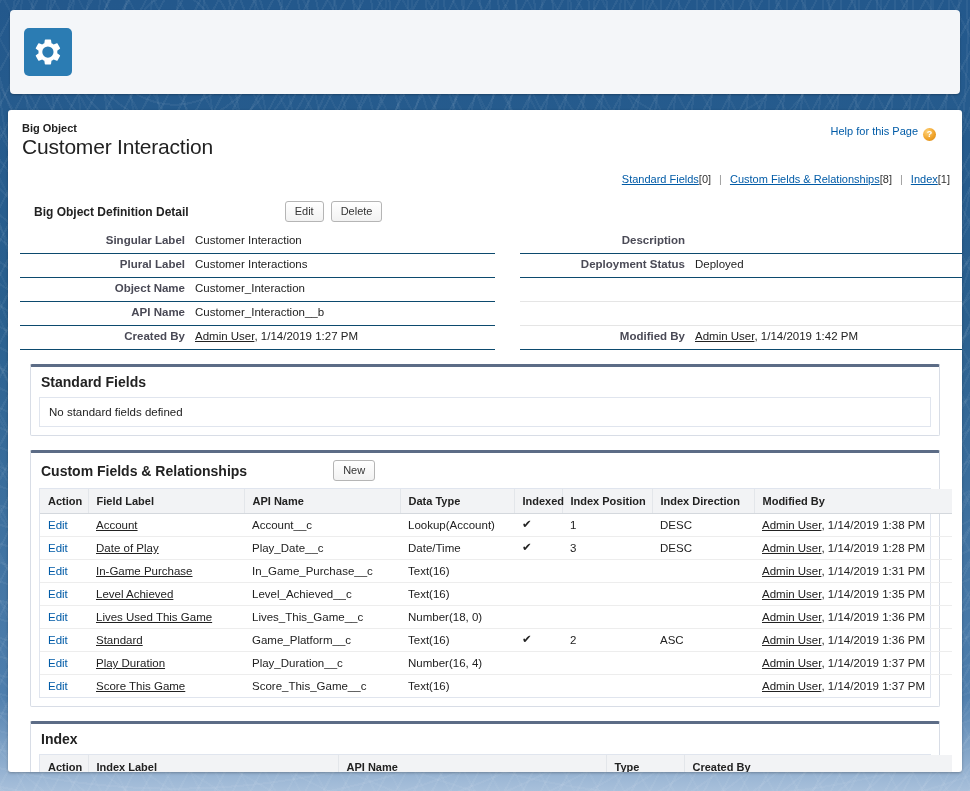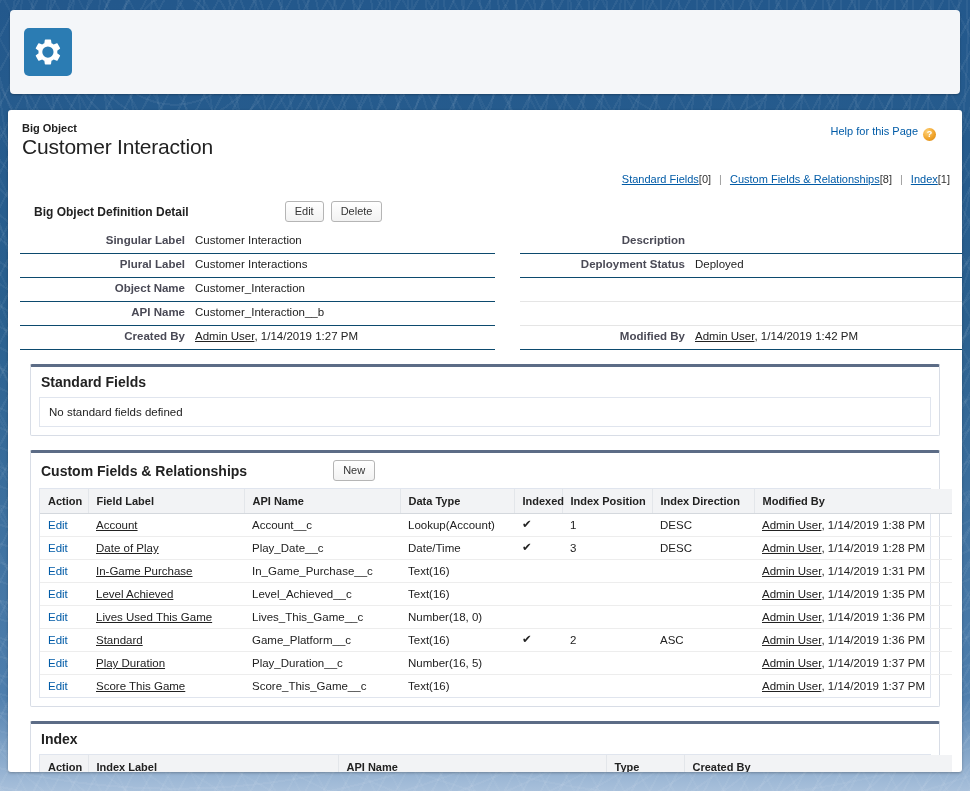--- a/index.html
+++ b/index.html
@@ -444,21 +444,21 @@
                 <td>Text(16)</td>
                 <td class="check">✔</td>
                 <td>2</td>
                 <td>ASC</td>
                 <td class="modby"><a href="#">Admin User</a><span>, 1/14/2019 1:36 PM</span></td>
               </tr>
               <tr>
                 <td class="action"><a href="#">Edit</a></td>
                 <td class="fieldlabel"><a href="#">Play Duration</a></td>
                 <td>Play_Duration__c</td>
-                <td>Number(16, 5)</td>
+                <td>Number(16, 4)</td>
                 <td class="check"></td>
                 <td></td>
                 <td></td>
                 <td class="modby"><a href="#">Admin User</a><span>, 1/14/2019 1:37 PM</span></td>
               </tr>
               <tr>
                 <td class="action"><a href="#">Edit</a></td>
                 <td class="fieldlabel"><a href="#">Score This Game</a></td>
                 <td>Score_This_Game__c</td>
                 <td>Text(16)</td>

